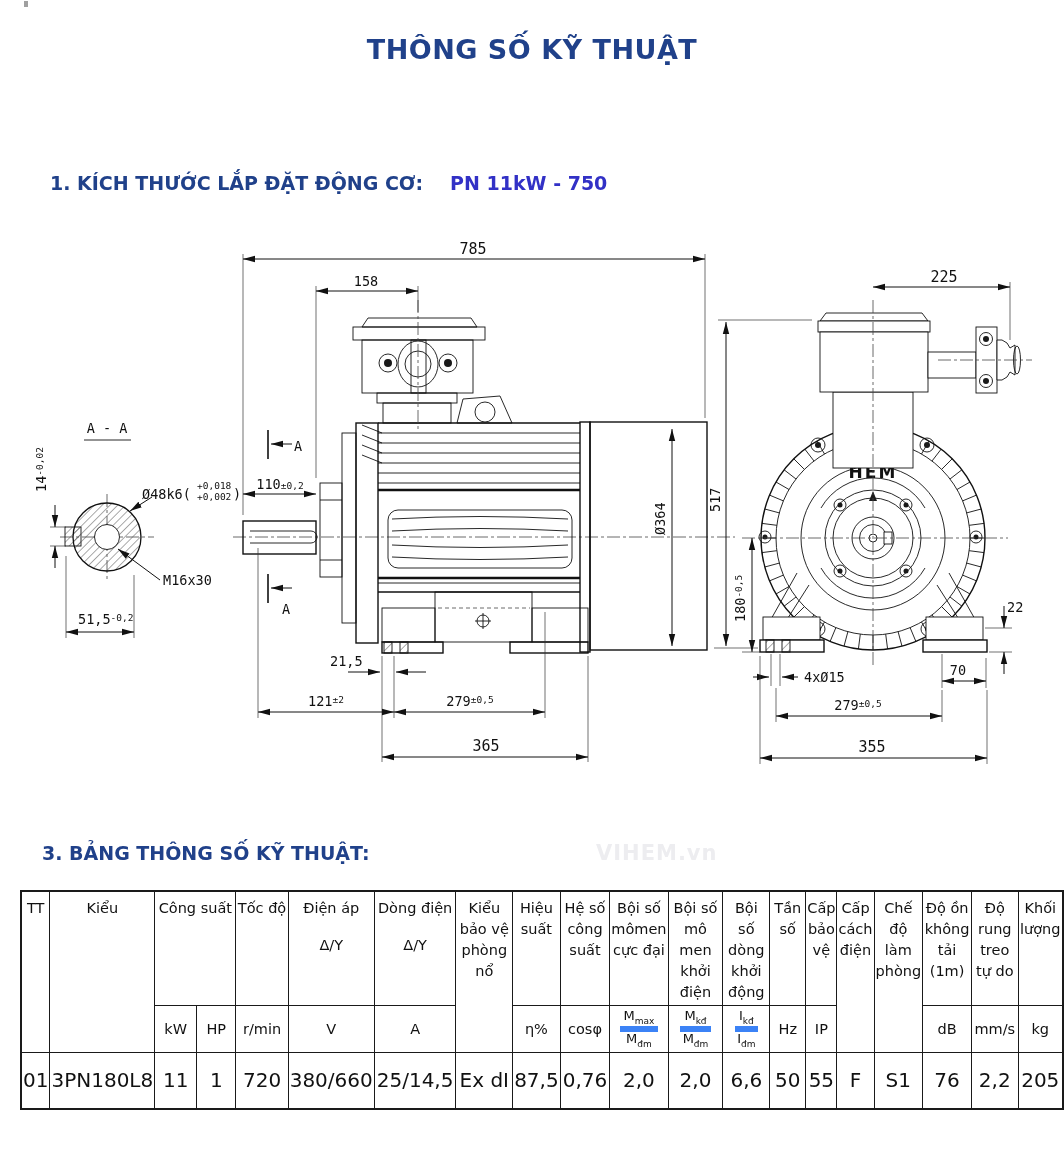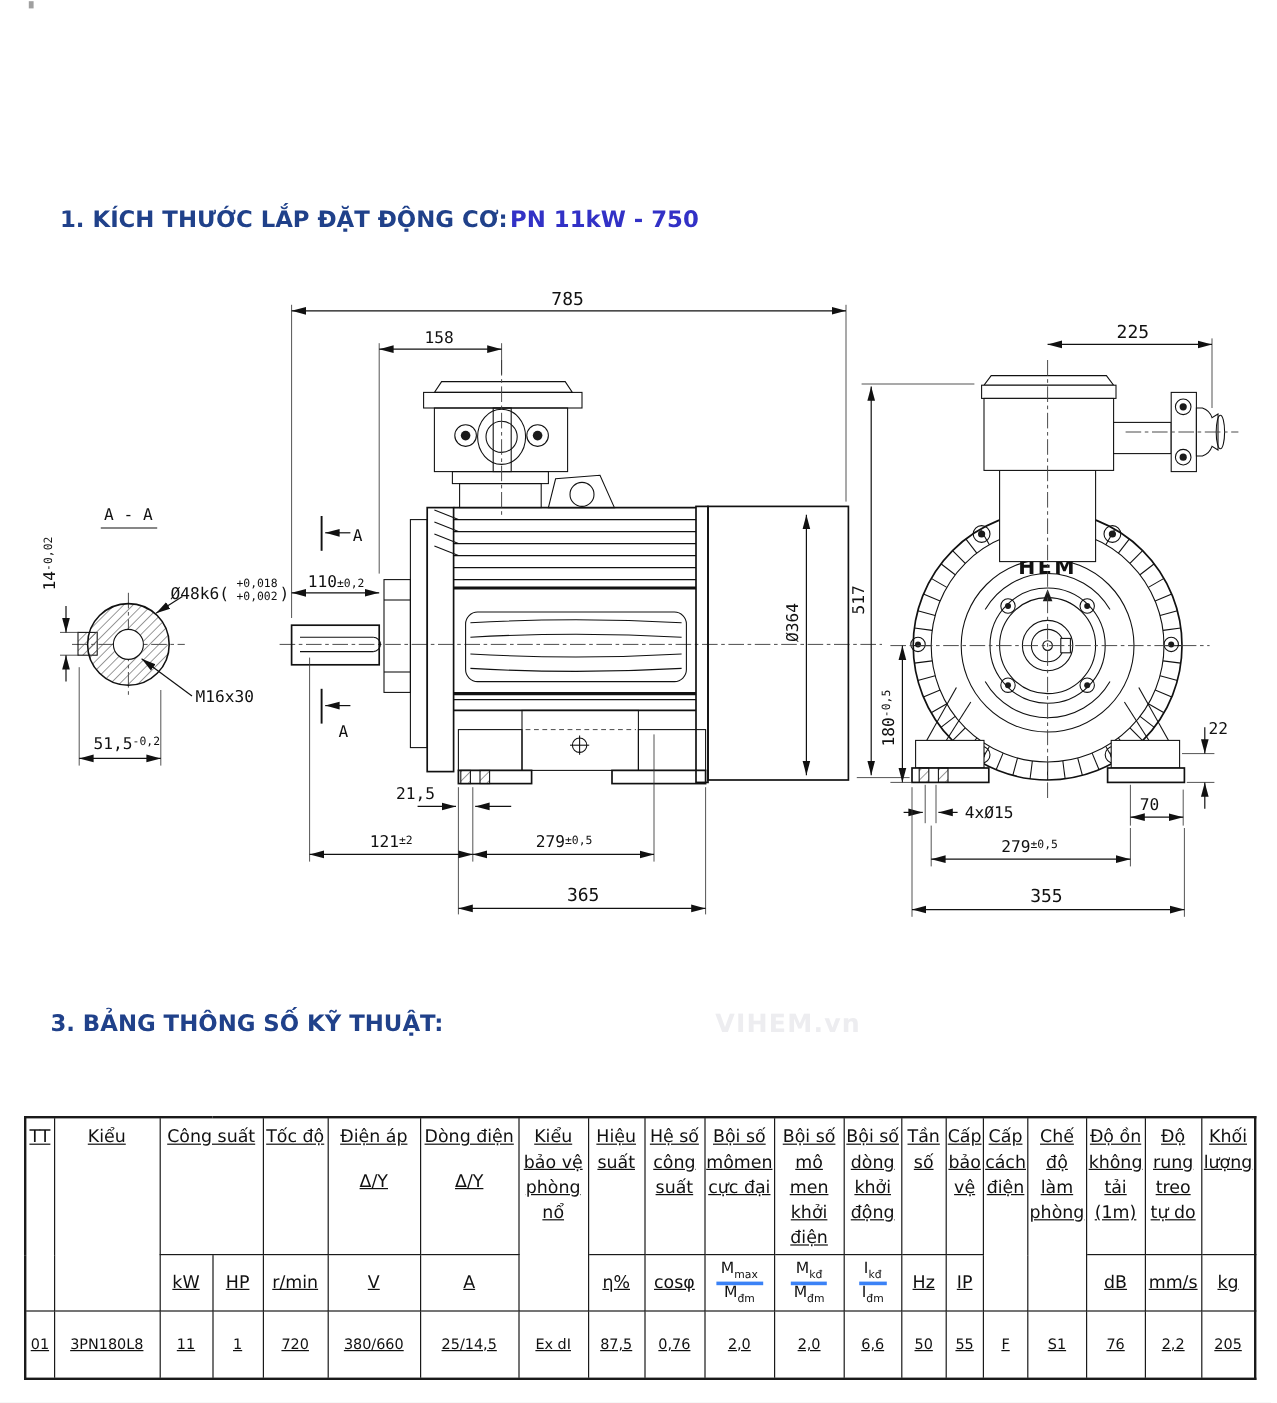--- a/index.html
+++ b/index.html
@@ -4,61 +4,62 @@
 <style>
   html,body{margin:0;padding:0;background:#e9e9e9;}
   .page{position:relative;width:1064px;height:1169px;background:#fff;margin:0 auto;overflow:hidden;
         font-family:"DejaVu Sans","Liberation Sans",sans-serif;color:#111;}
   .corner-mark{position:absolute;left:24px;top:1px;width:4px;height:6px;background:#777;opacity:.7;}
   .title{position:absolute;left:0;top:24px;width:100%;text-align:center;font-weight:bold;
          font-size:27px;letter-spacing:.5px;line-height:1.9;}
   .sec-head{position:absolute;font-weight:bold;font-size:19px;white-space:nowrap;}
   .sec1{left:50px;top:172px;}
   .sec2{left:42px;top:842px;}
-  .model{margin-left:2px;}
+  .model{margin-left:27px;}
   .watermark{position:absolute;left:596px;top:841px;font-size:21px;font-weight:bold;
              letter-spacing:1px;color:#ededf0;}
   svg.drawing{position:absolute;left:0;top:0;width:1064px;height:1169px;}
   svg .o{stroke:#111;stroke-width:1.4;fill:none;}
   svg .t{stroke:#111;stroke-width:.9;fill:none;}
   svg .th{stroke:#111;stroke-width:2.6;fill:none;}
   svg .ext{stroke:#333;stroke-width:.7;fill:none;}
   svg .cl{stroke:#444;stroke-width:.8;fill:none;stroke-dasharray:13 3 3 3;}
   svg .dsh{stroke:#444;stroke-width:.8;fill:none;stroke-dasharray:4 3;}
   svg .dim{stroke:#111;stroke-width:1;fill:none;marker-start:url(#ar);marker-end:url(#ar);}
   svg .dim1{stroke:#111;stroke-width:1;fill:none;marker-end:url(#ar);}
   svg .w{fill:#fff;}
   svg .hh{fill:url(#hpat);}
   svg .fill{fill:#1a1a1a;stroke:none;}
   svg text{font-family:"DejaVu Sans Mono","Liberation Mono",monospace;font-size:15px;fill:#111;}
   svg text.ds{font-size:13.5px;}
   svg tspan.tol{font-size:9.5px;}
   svg text.small{font-size:9.5px;}
   svg text.logo{font-family:"DejaVu Sans",sans-serif;font-weight:bold;font-size:17px;letter-spacing:2px;}
   
-  table.spec{position:absolute;left:20px;top:930px;border-collapse:collapse;table-layout:fixed;
-             font-size:14.5px;line-height:1.45;color:#111;text-decoration:underline;}
+  table.spec{position:absolute;left:20px;top:890px;border-collapse:collapse;table-layout:fixed;
+             font-size:14.5px;line-height:1.45;color:#111;}
   table.spec td{border:1px solid #1a1a1a;text-align:center;padding:2px 1px;overflow:hidden;}
   table.spec{border:2px solid #1a1a1a;}
   tr.r1 td{height:103px;vertical-align:top;padding-top:6px;}
   tr.r2 td{height:42px;vertical-align:middle;}
-  tr.r3 td{height:51px;vertical-align:middle;font-size:12px;}
+  tr.r3 td{height:51px;vertical-align:middle;font-size:20px;}
   td.twol{display:table-cell;}
   td.twol .dy{display:block;margin-top:16px;}
   .frac{display:inline-flex;flex-direction:column;line-height:1.15;font-size:13px;vertical-align:middle;}
-  .frac .num{border-bottom:3px solid #3b82f6;padding:0 4px;}
+  .frac .num{border-bottom:6px solid #3b82f6;padding:0 4px;}
   .frac sub{font-size:9px;}
 </style>
 </head>
 <body>
 
 <div class="page">
   <div class="corner-mark"></div>
 
   <div class="title" style="color: rgb(32, 65, 138);">
+    <div>THÔNG SỐ KỸ THUẬT</div>
   </div>
 
   <div class="sec-head sec1" style="color: rgb(32, 65, 138);">
     <span>1. KÍCH THƯỚC LẮP ĐẶT ĐỘNG CƠ:</span><span class="model" style="color: rgb(50, 49, 198);">PN 11kW - 750</span>
   </div>
 
   <svg class="drawing" viewBox="0 0 1064 1169">
     <defs>
       <pattern id="hpat" width="5.5" height="5.5" patternUnits="userSpaceOnUse" patternTransform="rotate(45)">
         <line x1="0" y1="0" x2="0" y2="5.5" stroke="#555" stroke-width="1"></line>

